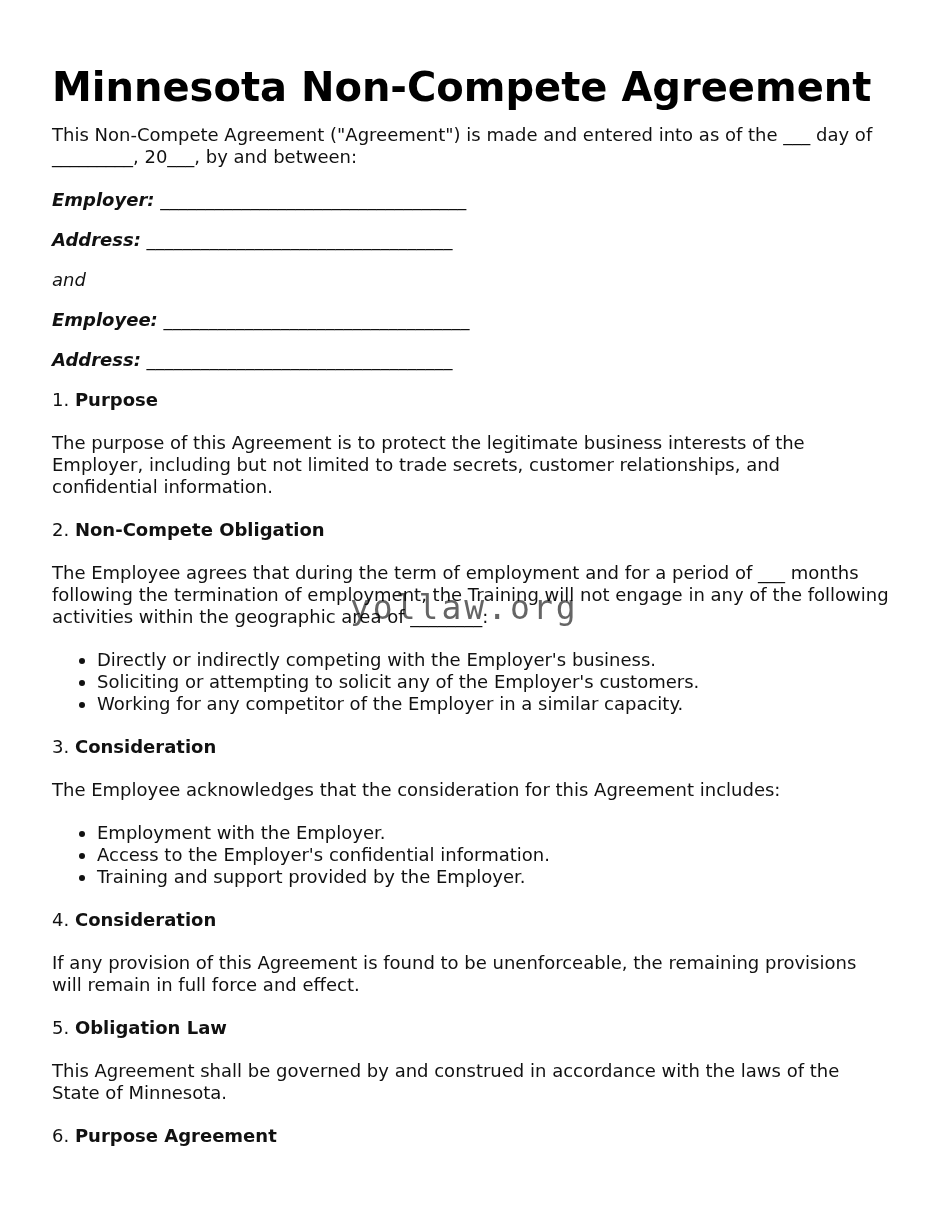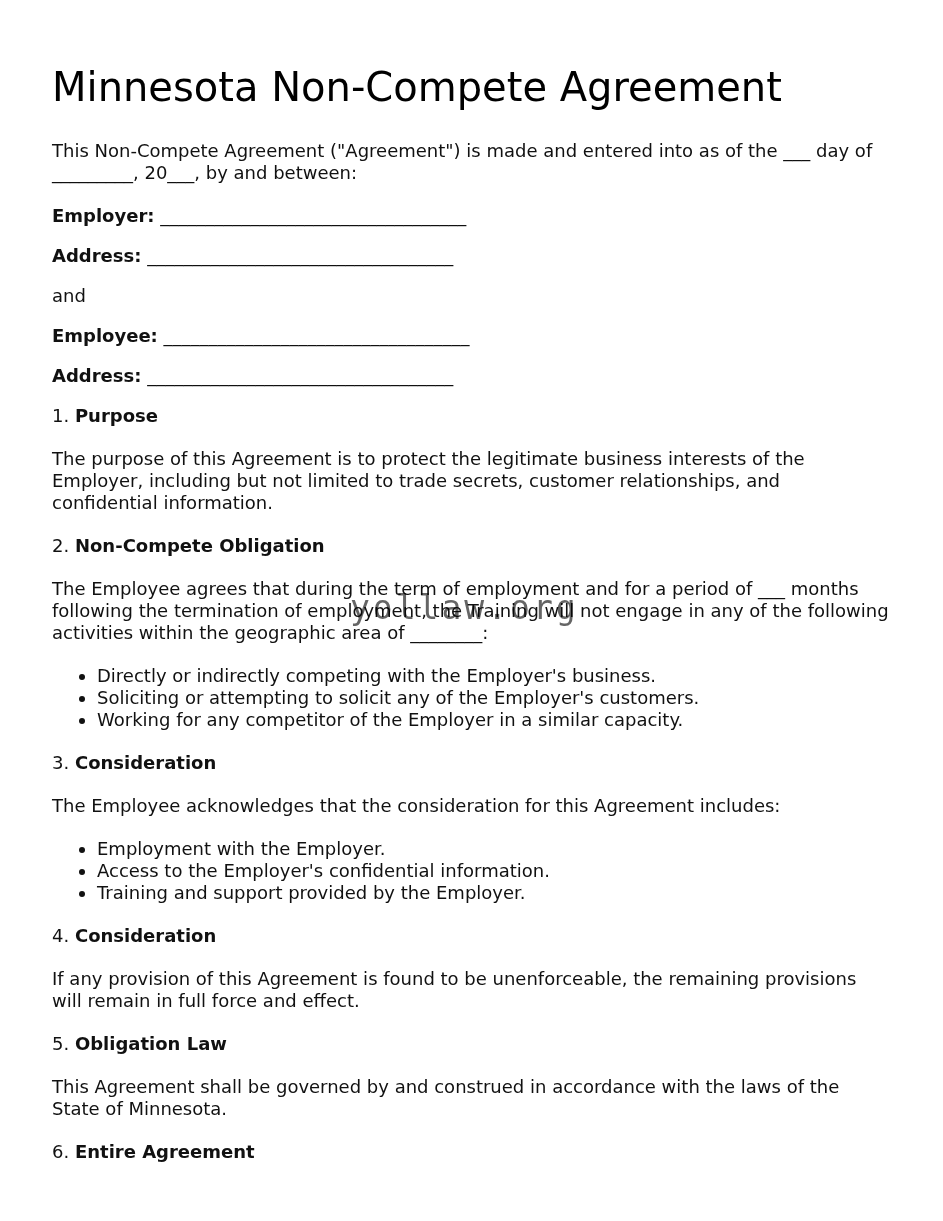--- a/index.html
+++ b/index.html
@@ -13,32 +13,32 @@
   }
   .page {
     position: relative;
     width: 943px;
     height: 1221px;
     box-sizing: border-box;
     padding: 64px 52px 0 52px;
   }
   .doc-title {
     font-size: 40px;
-    font-weight: normal;
+    font-weight: bold;
     color: #000000;
     line-height: 1.15;
-    margin: 0 0 30px 0;
+    margin: 0 0 14px 0;
     letter-spacing: 0px;
   }
   p {
     font-size: 18px;
     line-height: 22px;
     margin: 0 0 21px 0;
   }
-  p.party { margin: 0 0 18px 0; }
+  p.party { margin: 0 0 18px 0; font-style: italic; }
   .b { font-weight: bold; }
   .blank { letter-spacing: 0px; white-space: nowrap; }
   ul {
     margin: 0 0 21px 0;
     padding: 0 0 0 45px;
     list-style: disc;
   }
   li {
     font-size: 18px;
     line-height: 22px;
@@ -97,15 +97,15 @@
     <li>Access to the Employer's confidential information.</li>
     <li>Training and support provided by the Employer.</li>
   </ul>
 
   <p><span>4.</span> <span class="b">Consideration</span></p>
   <p>If any provision of this Agreement is found to be unenforceable, the remaining provisions will remain in full force and effect.</p>
 
   <p><span>5.</span> <span class="b">Obligation Law</span></p>
   <p>This Agreement shall be governed by and construed in accordance with the laws of the State of Minnesota.</p>
 
-  <p><span>6.</span> <span class="b">Entire Agreement</span></p>
+  <p><span>6.</span> <span class="b">Purpose Agreement</span></p>
 
 </div>
 
 </body></html>

